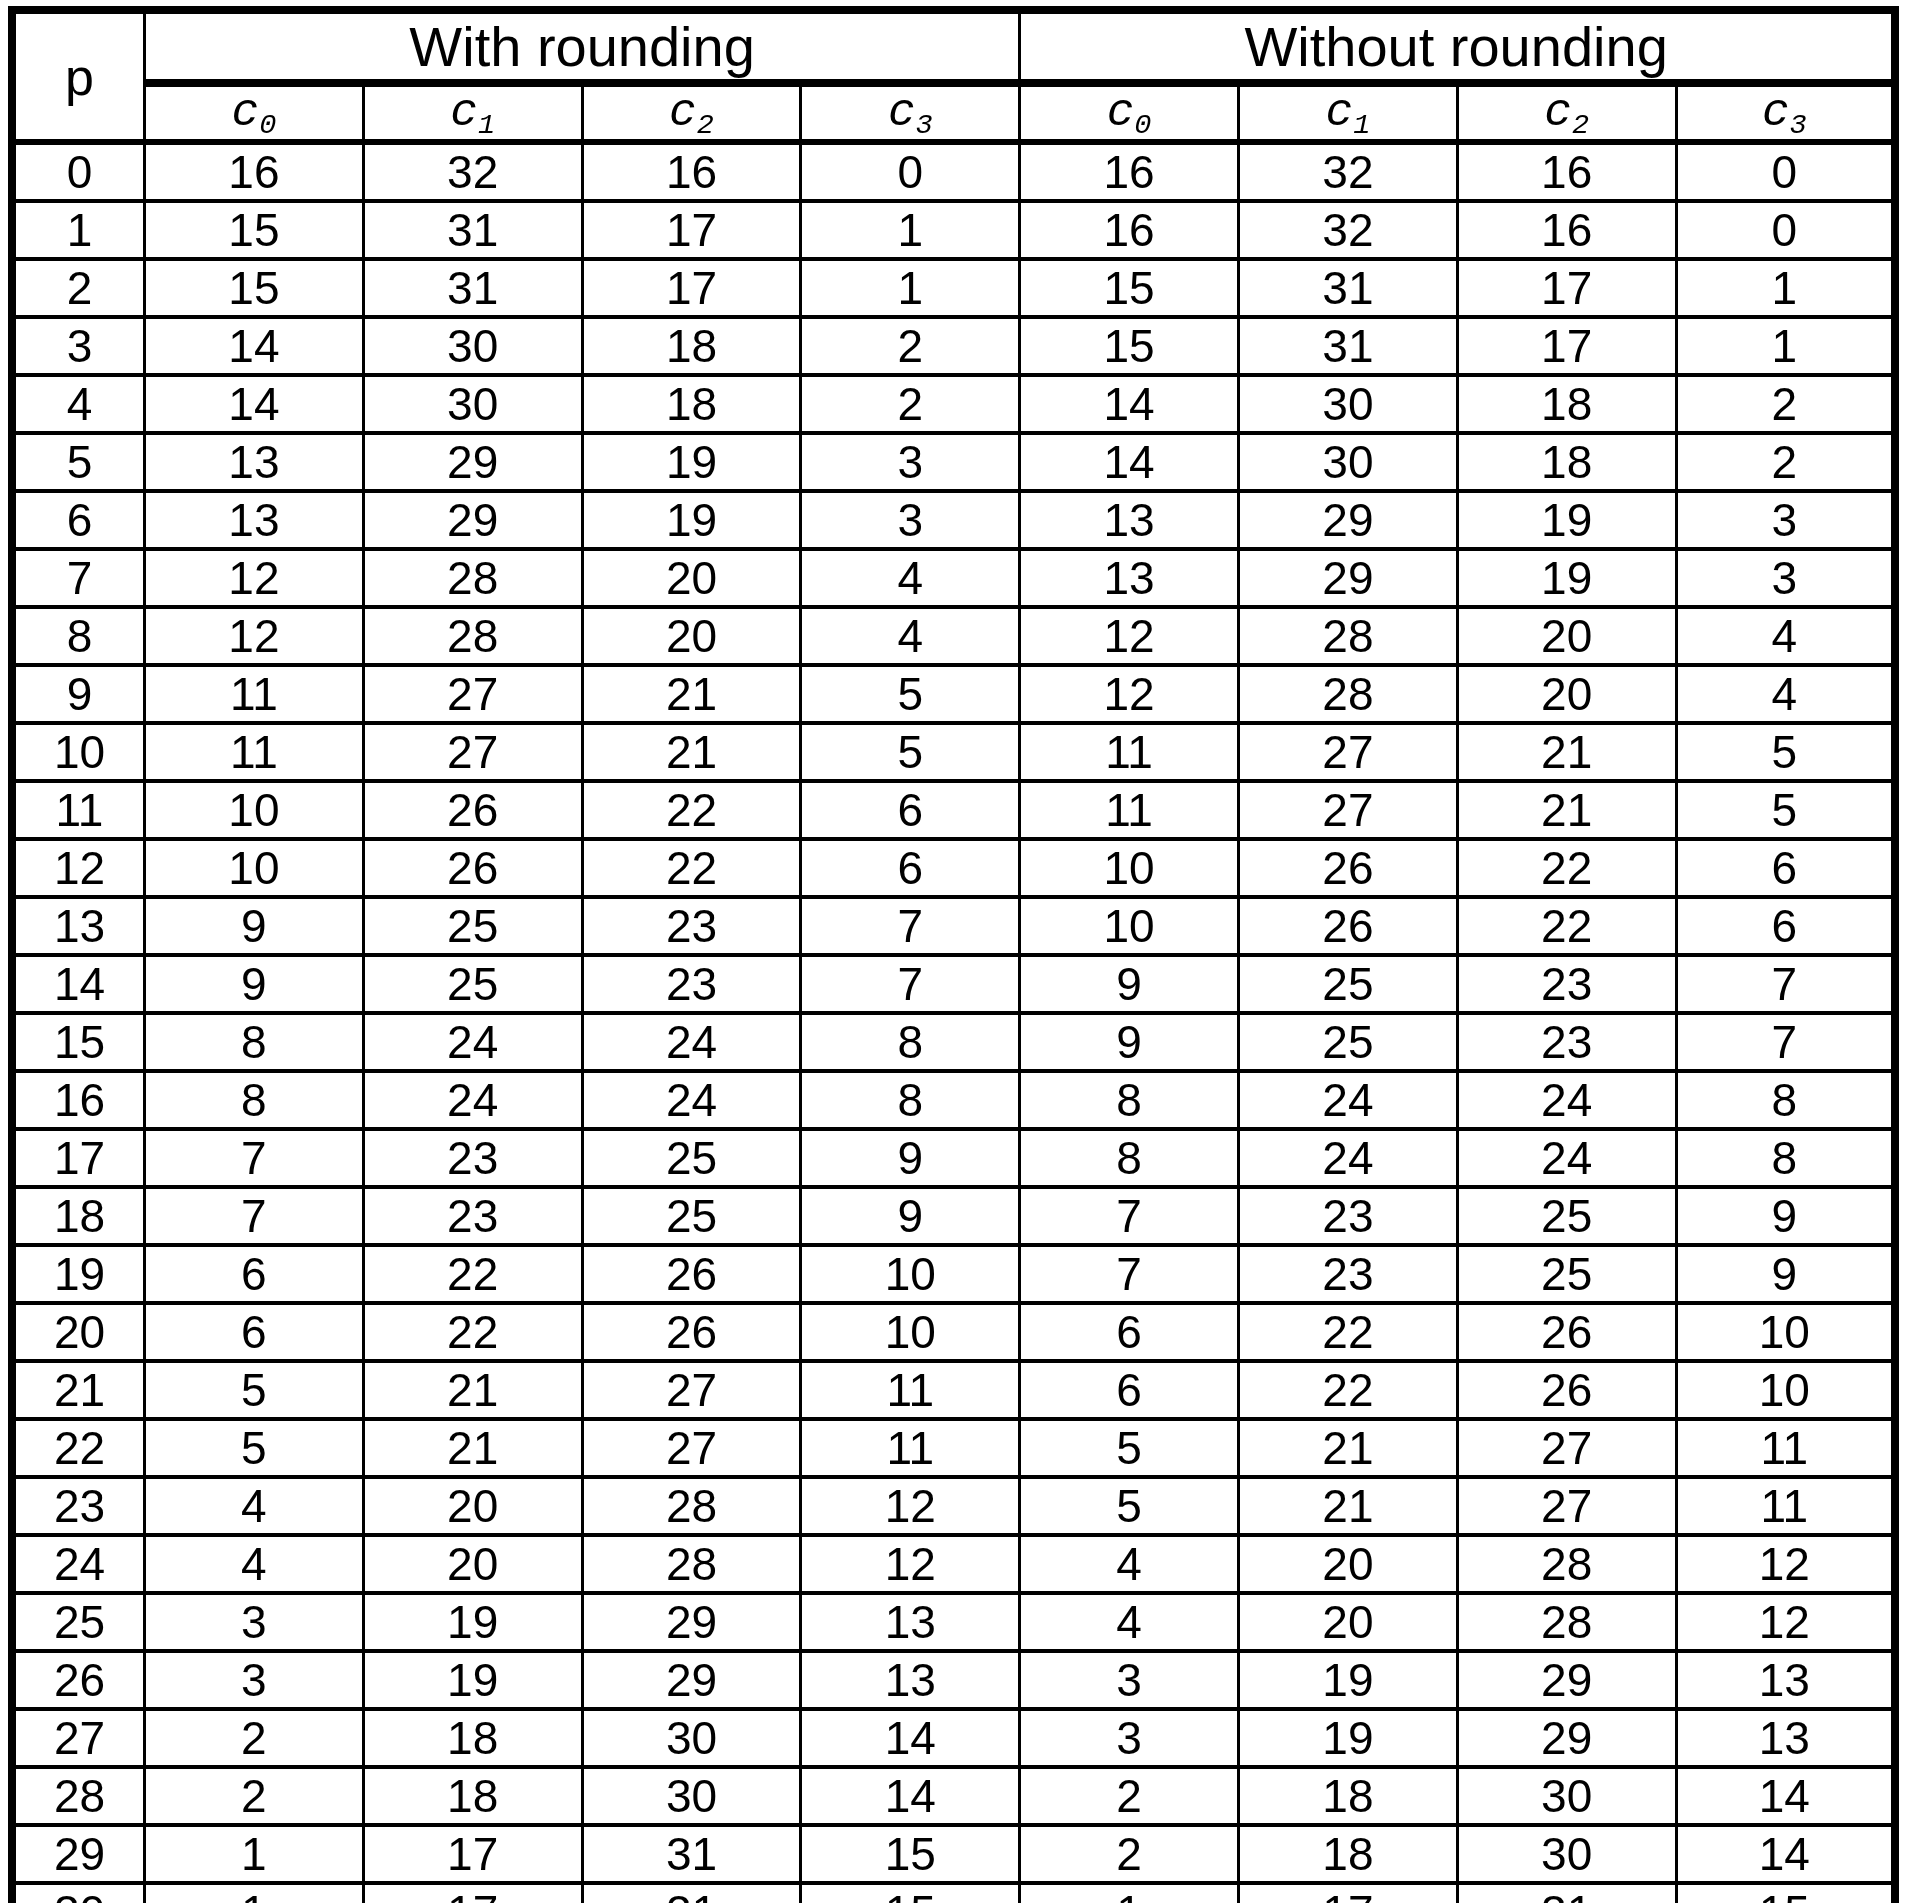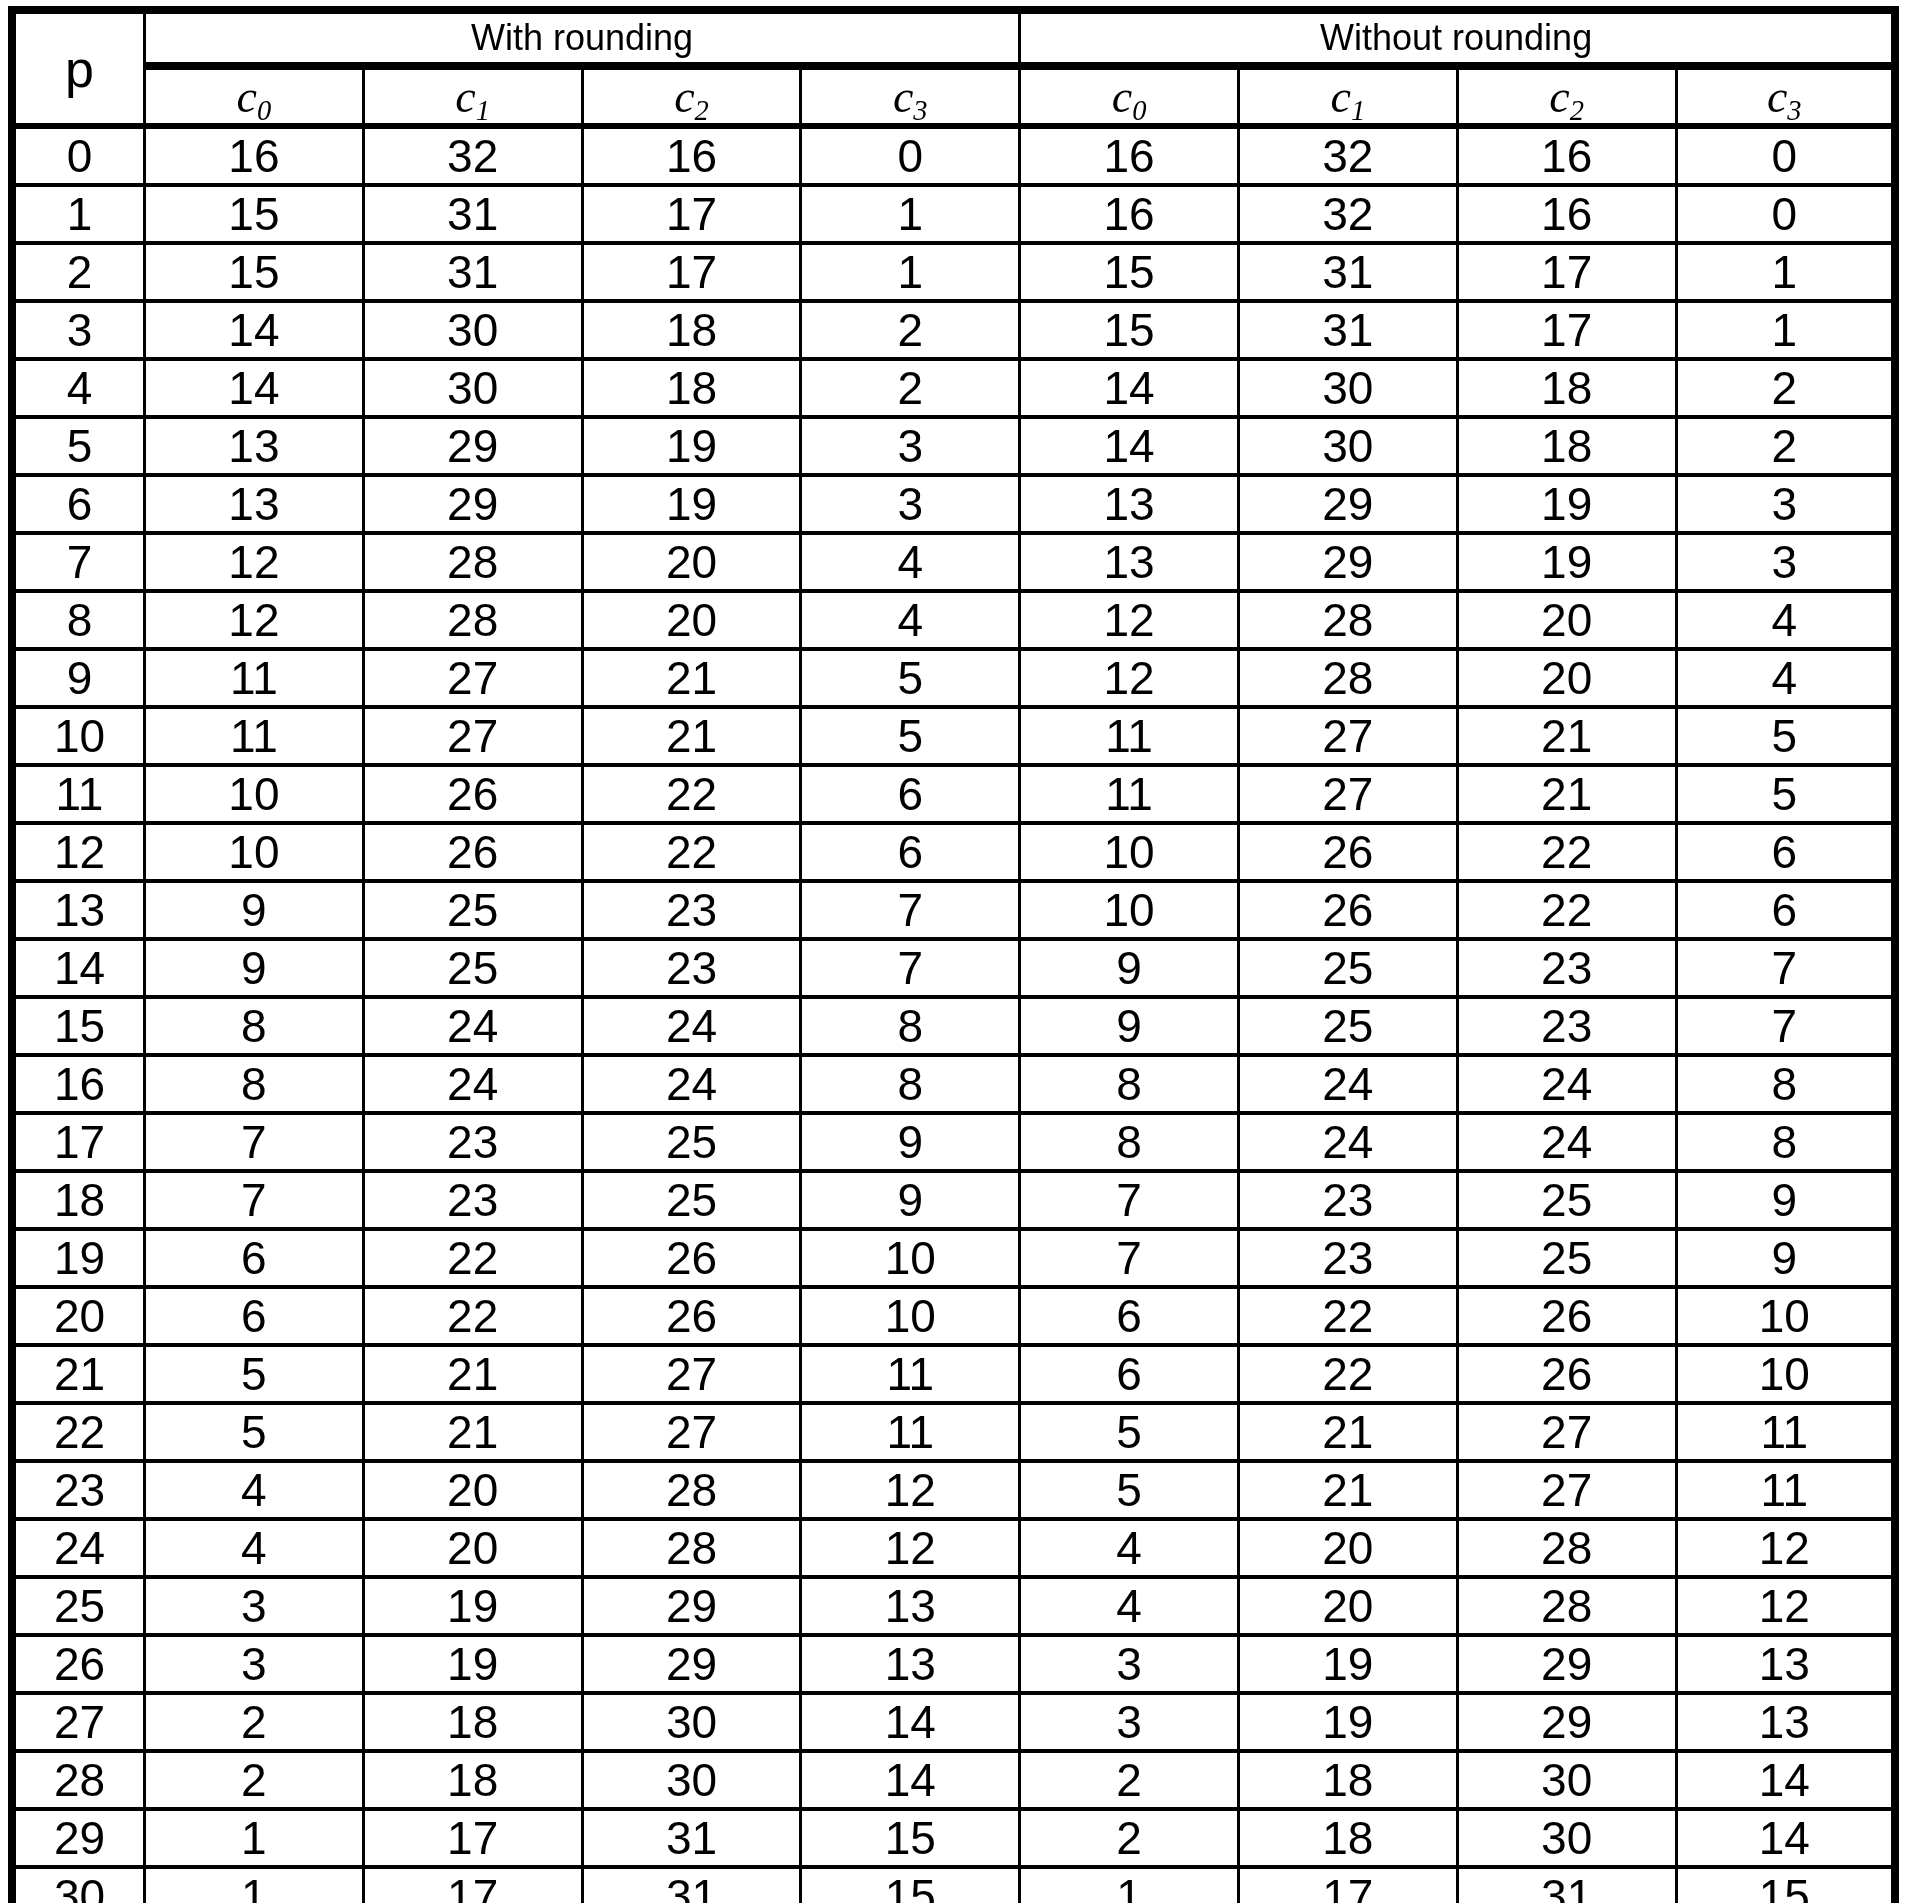--- a/index.html
+++ b/index.html
@@ -35,31 +35,31 @@
     margin: 0;
     text-align: center;
     vertical-align: middle;
     color: #000000;
     font-weight: 400;
     overflow: hidden;
   }
   tr.group-row { height: 56px; }
   tr.coef-row  { height: 58px; }
   th.group-header {
-    font-size: 36px;
+    font-size: 56px;
     border-bottom: 8px solid #000000;
     font-family: "Liberation Sans", sans-serif;
   }
   th.p-header {
     font-size: 52px;
     border-bottom: 6px solid #000000;
     font-family: "Liberation Sans", sans-serif;
   }
   th.coef-header {
-    font-family: Liberation Serif, serif;
+    font-family: Liberation Mono, monospace;
     font-style: italic;
     font-size: 46px;
     border-bottom: 6px solid #000000;
   }
   th.coef-header sub {
     font-size: 0.62em;
     font-style: italic;
     vertical-align: -0.28em;
     line-height: 0;
   }

